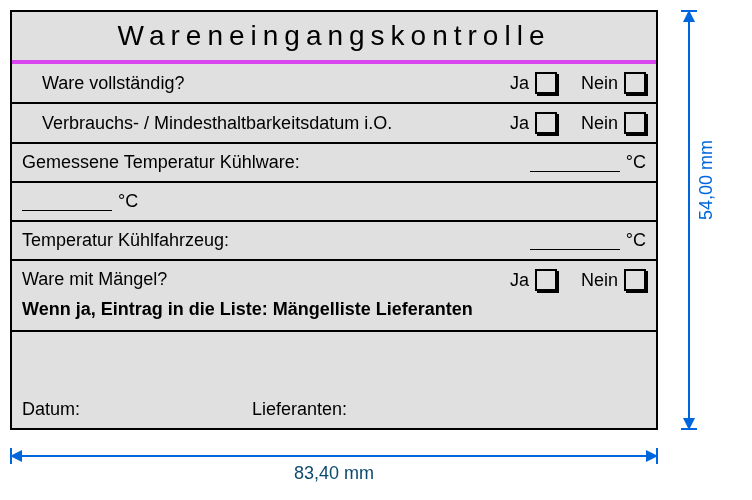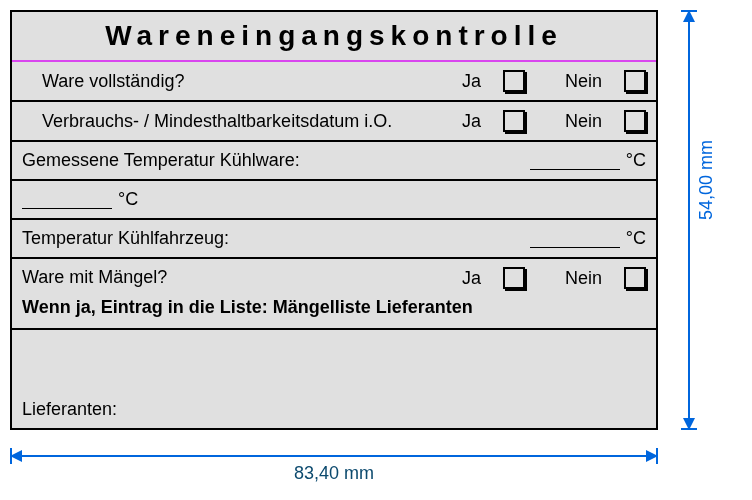--- a/index.html
+++ b/index.html
@@ -15,36 +15,36 @@
       left: 10px;
       top: 10px;
       width: 648px;
       height: 420px;
       background: #e0e0e0;
       border: 2px solid #000;
       display: flex;
       flex-direction: column;
     }
     .title-row {
-      border-bottom: 2px solid #d946ef;
+      border-bottom: 4px solid #d946ef;
       padding: 8px 0;
       text-align: center;
       font-size: 28px;
-      font-weight: bold;
+      font-weight: normal;
       letter-spacing: 6px;
     }
     .check-row {
       border-bottom: 2px solid #000;
       padding: 8px 10px;
       font-size: 18px;
       display: flex;
       align-items: center;
     }
     .check-row .label { flex: 1; margin-left: 20px; }
-    .yn-group { display: flex; align-items: center; gap: 22px; }
+    .yn-group { display: flex; align-items: center; gap: 6px; }
     .yn-label { font-size: 18px; }
     .checkbox {
       width: 22px;
       height: 22px;
       border: 2px solid #000;
       display: inline-block;
       box-shadow: 2px 2px 0 #000;
       margin-right: 18px;
     }
     .checkbox:last-child { margin-right: 0; }
@@ -239,20 +239,21 @@
         <span class="yn-label">Ja</span>
         <span class="checkbox"></span>
         <span class="yn-label">Nein</span>
         <span class="checkbox"></span>
       </span>
     </div>
     <div class="defect-note">Wenn ja, Eintrag in die Liste: Mängelliste Lieferanten</div>
   </div>
 
   <div class="sign-row">
+    <span class="datum">Datum:</span>
     <span class="unterschrift">Lieferanten:</span>
   </div>
 </div>
 
 <div class="dim-right">
   <div class="vline"></div>
   <div class="vcap-top"></div>
   <div class="vcap-bot"></div>
   <div class="arrow-up"></div>
   <div class="arrow-down"></div>

